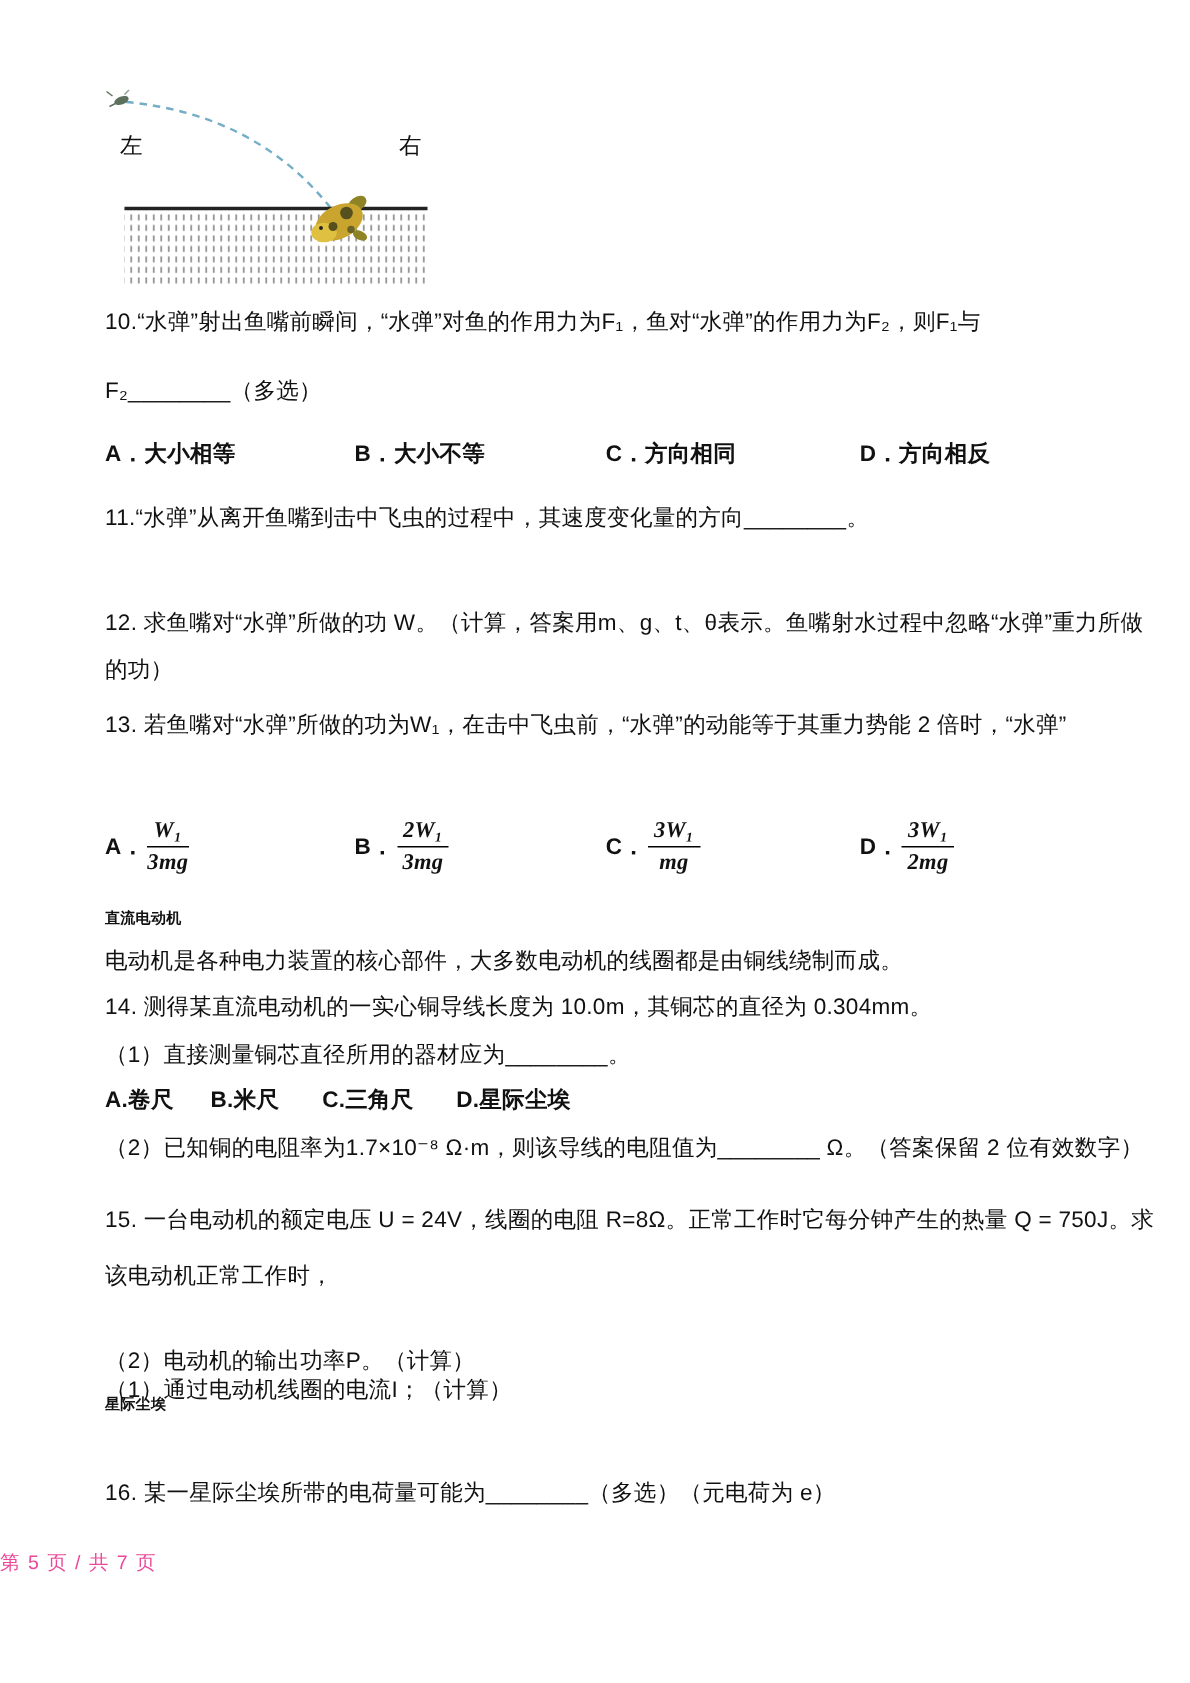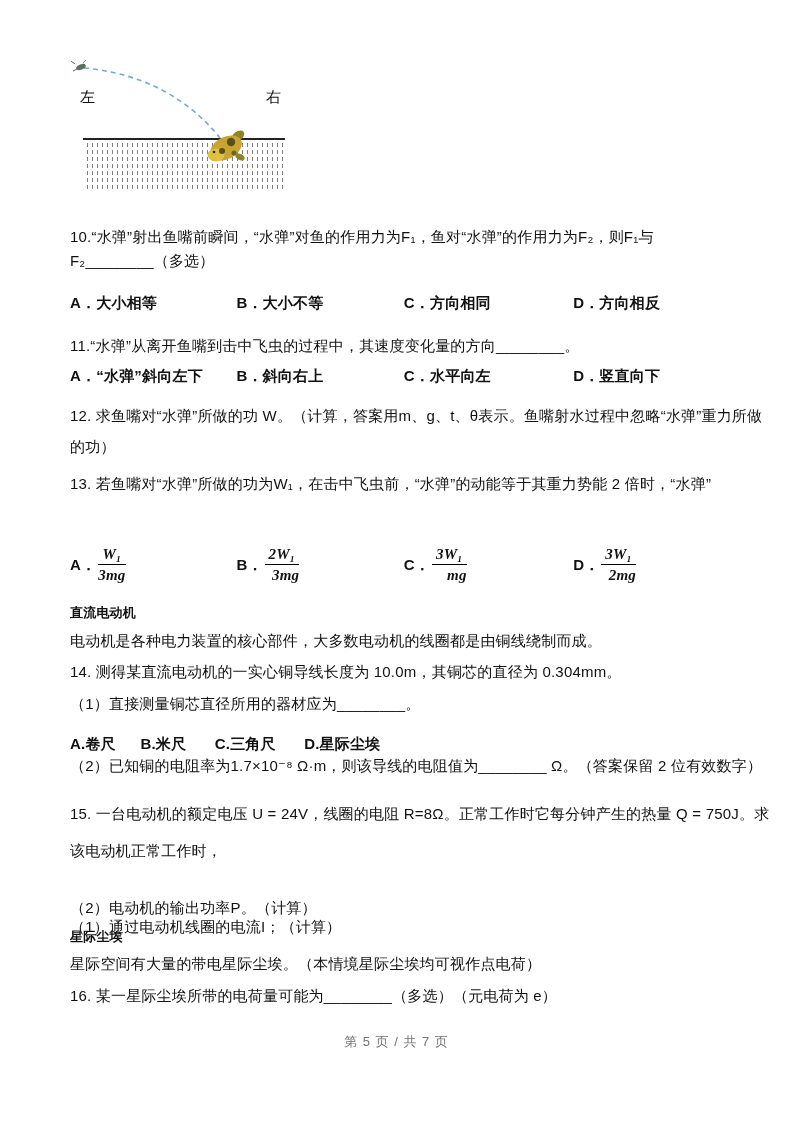--- a/index.html
+++ b/index.html
@@ -4,37 +4,37 @@
 <style>
   * { margin:0; padding:0; box-sizing:border-box; }
   html,body { background:#ffffff; }
   .page {
     position:relative; width:793px; height:1122px; margin:0 auto;
     background:#ffffff; color:#111;
     font-family:"Liberation Sans","DejaVu Sans",sans-serif;
     font-size:15px;
   }
   .ln { position:absolute; left:70px; line-height:22px; white-space:nowrap; letter-spacing:0.2px; }
-  .bold { font-weight:bold; font-size:13px; }
+  .bold { font-weight:bold; font-size:10px; }
   .figure { position:absolute; left:70px; top:58px; }
   .figure text { font-size:15px; fill:#111; font-family:"Liberation Sans","DejaVu Sans",sans-serif; }
   .opt { display:inline-block;font-weight:bold; }
   .w1 { width:162px; } .w2 { width:163px; } .w3 { width:165px; }
-  .m1 { width:66px; } .m2 { width:70px; } .m3 { width:85px;margin-top:10px; }
+  .m1 { width:66px; } .m2 { width:70px; } .m3 { width:85px; }
   .fr-letter { display:inline-block; vertical-align:middle; }
   .frac {
-    display:inline-block; vertical-align:middle; text-align:right;
+    display:inline-block; vertical-align:middle; text-align:center;
     font-family:"Liberation Serif","DejaVu Serif",serif; font-style:italic;
     font-size:15px; line-height:18px; margin-left:2px;
   }
   .frac .num { display:block; padding:0 4px 1px; border-bottom:1.2px solid #000; }
   .frac .den { display:block; padding-top:1px; }
   .footer {
     position:absolute; top:1033px; left:0; width:100%;
-    text-align:center; font-size:13px; color:#737373; letter-spacing:1px;
+    text-align:left; font-size:13px; color:#ec4899; letter-spacing:1px;
   }
 </style>
 </head>
 <body>
 
 <div class="page">
 
   <svg class="figure" width="230" height="140" viewBox="0 0 230 140">
     <defs>
       <pattern id="waterHatch" width="5" height="7" patternUnits="userSpaceOnUse">
@@ -63,36 +63,30 @@
       <ellipse cx="156" cy="90" rx="17" ry="11" fill="#c9a52f" transform="rotate(-28 156 90)"></ellipse>
       <ellipse cx="146" cy="97" rx="8.5" ry="6.5" fill="#e0c040"></ellipse>
       <circle cx="161" cy="84" r="4.2" fill="#55501e"></circle>
       <circle cx="152" cy="93" r="3" fill="#55501e"></circle>
       <circle cx="164" cy="95" r="2.5" fill="#6b6426"></circle>
       <circle cx="144" cy="94" r="1.3" fill="#222"></circle>
       <ellipse cx="170" cy="99" rx="5" ry="3" fill="#8f8425" transform="rotate(25 170 99)"></ellipse>
     </g>
   </svg>
 
-  <p class="ln" style="top:226px">10.“水弹”射出鱼嘴前瞬间，“水弹”对鱼的作用力为F₁，鱼对“水弹”的作用力为F₂，则F₁与</p>
+  <p class="ln" style="top:204px">10.“水弹”射出鱼嘴前瞬间，“水弹”对鱼的作用力为F₁，鱼对“水弹”的作用力为F₂，则F₁与</p>
   <p class="ln" style="top:250px">F₂________（多选）</p>
   <p class="ln" style="top:292px">
     <span class="opt w1">A．大小相等</span>
     <span class="opt w2">B．大小不等</span>
     <span class="opt w3">C．方向相同</span>
     <span class="opt">D．方向相反</span>
   </p>
 
   <p class="ln" style="top:335px">11.“水弹”从离开鱼嘴到击中飞虫的过程中，其速度变化量的方向________。</p>
-  <p class="ln" style="top:365px">
-    <span class="opt w1">A．“水弹”斜向左下</span>
-    <span class="opt w2">B．斜向右上</span>
-    <span class="opt w3">C．水平向左</span>
-    <span class="opt">D．竖直向下</span>
-  </p>
 
   <p class="ln" style="top:405px">12. 求鱼嘴对“水弹”所做的功 W。（计算，答案用m、g、t、θ表示。鱼嘴射水过程中忽略“水弹”重力所做</p>
   <p class="ln" style="top:436px">的功）</p>
 
   <p class="ln" style="top:473px">13. 若鱼嘴对“水弹”所做的功为W₁，在击中飞虫前，“水弹”的动能等于其重力势能 2 倍时，“水弹”</p>
   <p class="ln" style="top:545px">
     <span class="opt w1">
       <span class="fr-letter">A．</span><span class="frac"><span class="num">W₁</span><span class="den">3mg</span></span>
     </span>
     <span class="opt w2">
@@ -118,19 +112,18 @@
     <span class="opt">D.星际尘埃</span>
   </p>
   <p class="ln" style="top:755px">（2）已知铜的电阻率为1.7×10⁻⁸ Ω·m，则该导线的电阻值为________ Ω。（答案保留 2 位有效数字）</p>
 
   <p class="ln" style="top:803px">15. 一台电动机的额定电压 U = 24V，线圈的电阻 R=8Ω。正常工作时它每分钟产生的热量 Q = 750J。求</p>
   <p class="ln" style="top:840px">该电动机正常工作时，</p>
   <p class="ln" style="top:916px">（1）通过电动机线圈的电流I；（计算）</p>
   <p class="ln" style="top:897px">（2）电动机的输出功率P。（计算）</p>
 
   <p class="ln bold" style="top:926px">星际尘埃</p>
-  <p class="ln" style="top:953px">星际空间有大量的带电星际尘埃。（本情境星际尘埃均可视作点电荷）</p>
 
   <p class="ln" style="top:985px">16. 某一星际尘埃所带的电荷量可能为________（多选）（元电荷为 e）</p>
 
   <div class="footer">第 5 页 / 共 7 页</div>
 
 </div>
 
 </body></html>

